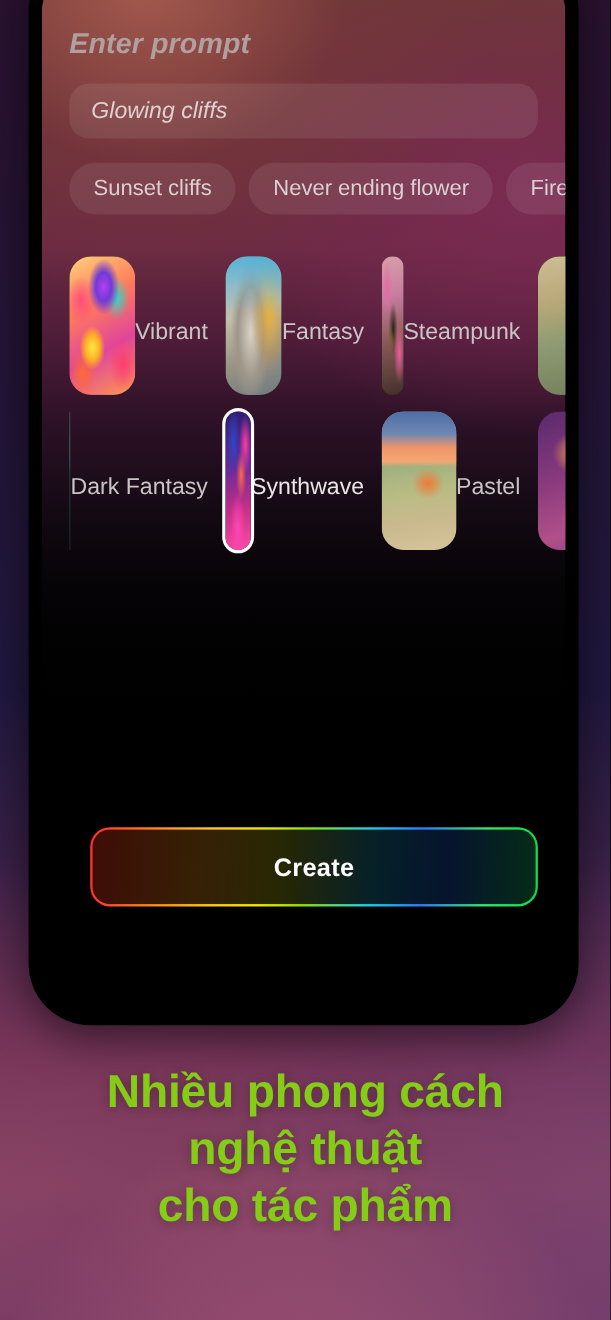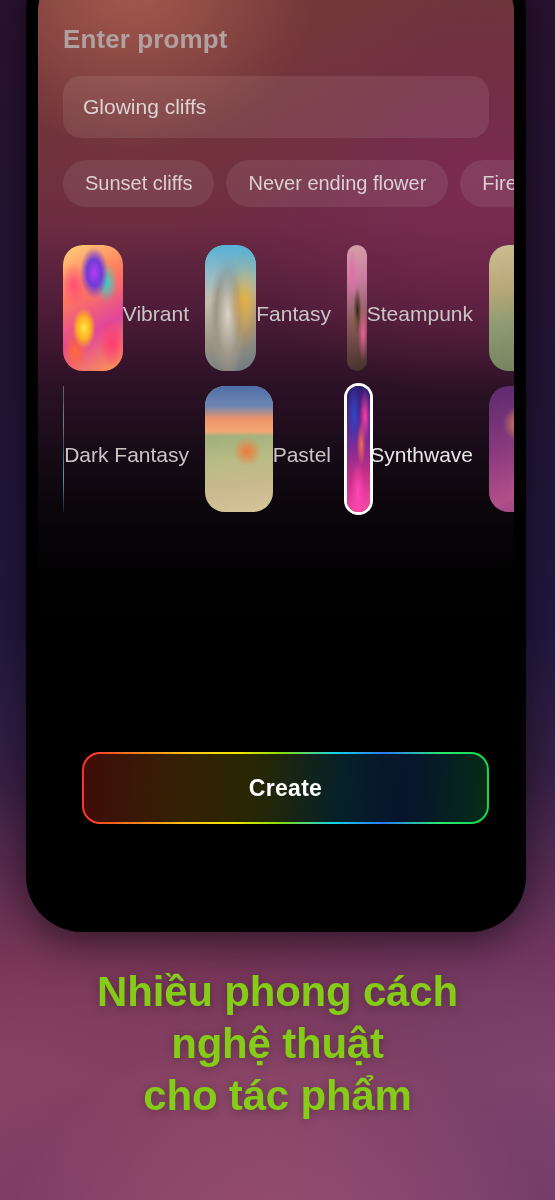--- a/index.html
+++ b/index.html
@@ -42,33 +42,33 @@
     background:
       radial-gradient(85% 38% at 20% 2%, rgba(168,92,78,0.95) 0%, rgba(120,55,60,0.55) 45%, rgba(0,0,0,0) 78%),
       radial-gradient(80% 32% at 92% 22%, rgba(126,42,86,0.80) 0%, rgba(0,0,0,0) 72%),
       linear-gradient(180deg, #6d3a36 0%, #6a3138 15%, #6b2a43 27%, #4e1c38 36%, #2c1126 44%, #140a14 52%, #050305 60%, #000 70%, #000 100%);
   }
   #screen-content {
     position:absolute; inset:0;
     padding: 58px 0 0 0;
   }
 
-  .pad { padding-left:25px; padding-right:25px; }
+  .pad { padding-left:25px; padding-right:25px;font-style:italic; }
 
   
   #prompt-heading {
     font-size:26px; font-weight:bold;
     color:#b0a0a0;
     letter-spacing:0.1px;
     margin-bottom:21px;
   }
 
   
   #prompt-input-wrap {
-    height:62px;
+    height:50px;
     background: rgba(255,255,255,0.085);
     border-radius:18px;
     display:flex; align-items:center;
     padding:0 20px;
     margin-bottom:22px;
   }
   #prompt-input-value {
     font-size:21px; color:#ded2d2;
     white-space:nowrap; overflow:hidden;
   }
@@ -284,31 +284,31 @@
             </div>
           </div>
         </div>
       <div id="style-row-1" class="style-row">
           <div class="style-cell">
             <div class="style-thumb">
               <div class="thumb-art art-darkfantasy"></div>
             </div>
             <div class="style-label">Dark Fantasy</div>
           </div>
+          <div class="style-cell selected">
+            <div class="style-thumb">
+              <div class="thumb-art art-synthwave"></div>
+            </div>
+            <div class="style-label">Synthwave</div>
+          </div>
           <div class="style-cell">
             <div class="style-thumb">
               <div class="thumb-art art-pastel"></div>
             </div>
             <div class="style-label">Pastel</div>
-          </div>
-          <div class="style-cell selected">
-            <div class="style-thumb">
-              <div class="thumb-art art-synthwave"></div>
-            </div>
-            <div class="style-label">Synthwave</div>
           </div>
           <div class="style-cell">
             <div class="style-thumb">
               <div class="thumb-art art-psychedelic"></div>
             </div>
           </div>
         </div>
 
       <div id="create-area">
         <div id="create-button">

